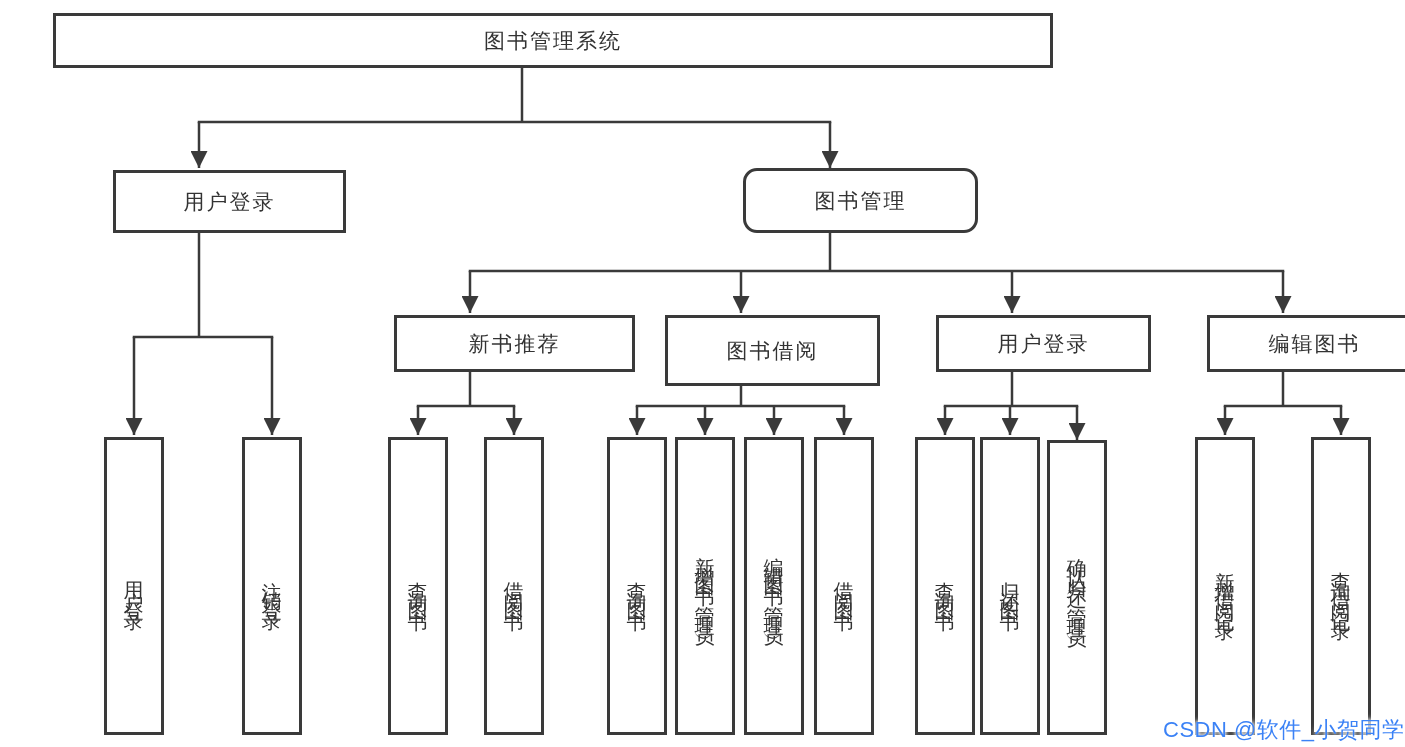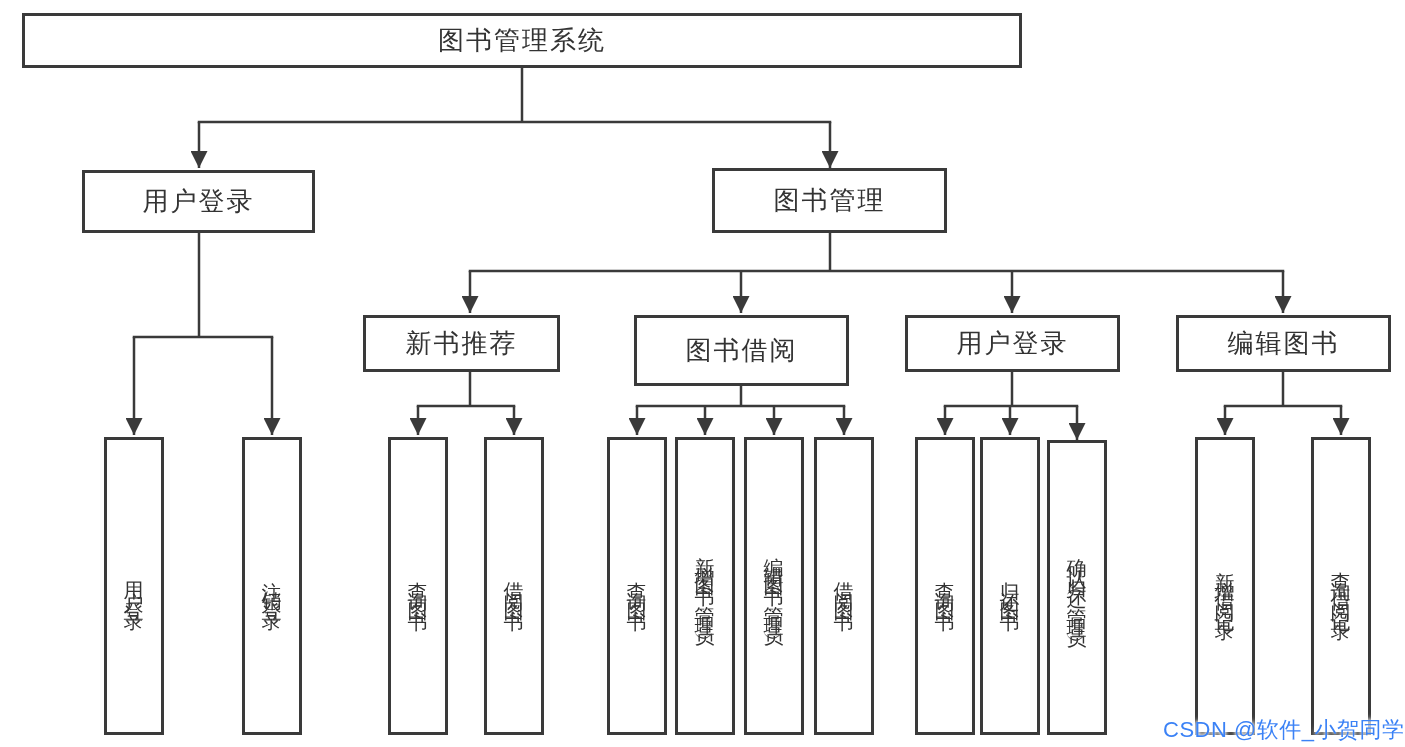--- a/index.html
+++ b/index.html
@@ -21,23 +21,24 @@
     position: absolute;
     box-sizing: border-box;
     background: #ffffff;
     border: 3px solid #3a3a3a;
     color: #333333;
     display: flex;
     align-items: center;
     justify-content: center;
   }
   .node-h {
-    font-size: 26px;
+    font-size: 21px;
     letter-spacing: 2px;
     white-space: nowrap;
+    margin-left: 31px;
   }
   .node-v { }
   .vtext {
     writing-mode: vertical-rl;
     font-size: 20px;
     letter-spacing: 10px;
     color: #333333;
     line-height: 1;
   }
   #watermark {
@@ -103,23 +104,23 @@
       <line x1="1283" y1="372" x2="1283" y2="406"></line>
       <line x1="1223.75" y1="406" x2="1342.25" y2="406"></line>
       <line x1="1225" y1="406" x2="1225" y2="435" marker-end="url(#arrow)"></line>
       <line x1="1341" y1="406" x2="1341" y2="435" marker-end="url(#arrow)"></line>
     </g>
   </svg>
 
   <div class="node node-h" style="left:22px; top:13px; width:1000px; height:55px;">图书管理系统</div>
 
   <div class="node node-h" style="left:82px; top:170px; width:233px; height:63px;">用户登录</div>
-  <div class="node node-h" style="left:712px; top:168px; width:235px; height:65px;">图书管理</div>
+  <div class="node node-h" style="left:712px; top:168px; width:235px; height:65px;border-radius:14px;">图书管理</div>
 
-  <div class="node node-h" style="left:363px; top:315px; width:197px; height:57px;">新书推荐</div>
+  <div class="node node-h" style="left:363px; top:315px; width:241px; height:57px;">新书推荐</div>
   <div class="node node-h" style="left:634px; top:315px; width:215px; height:71px;">图书借阅</div>
   <div class="node node-h" style="left:905px; top:315px; width:215px; height:57px;">用户登录</div>
   <div class="node node-h" style="left:1176px; top:315px; width:215px; height:57px;">编辑图书</div>
 
   <div class="node node-v" style="left:104px; top:437px; width:60px; height:298px;">
     <span class="vtext">用户登录</span>
   </div>
   <div class="node node-v" style="left:242px; top:437px; width:60px; height:298px;">
     <span class="vtext">注销登录</span>
   </div>

